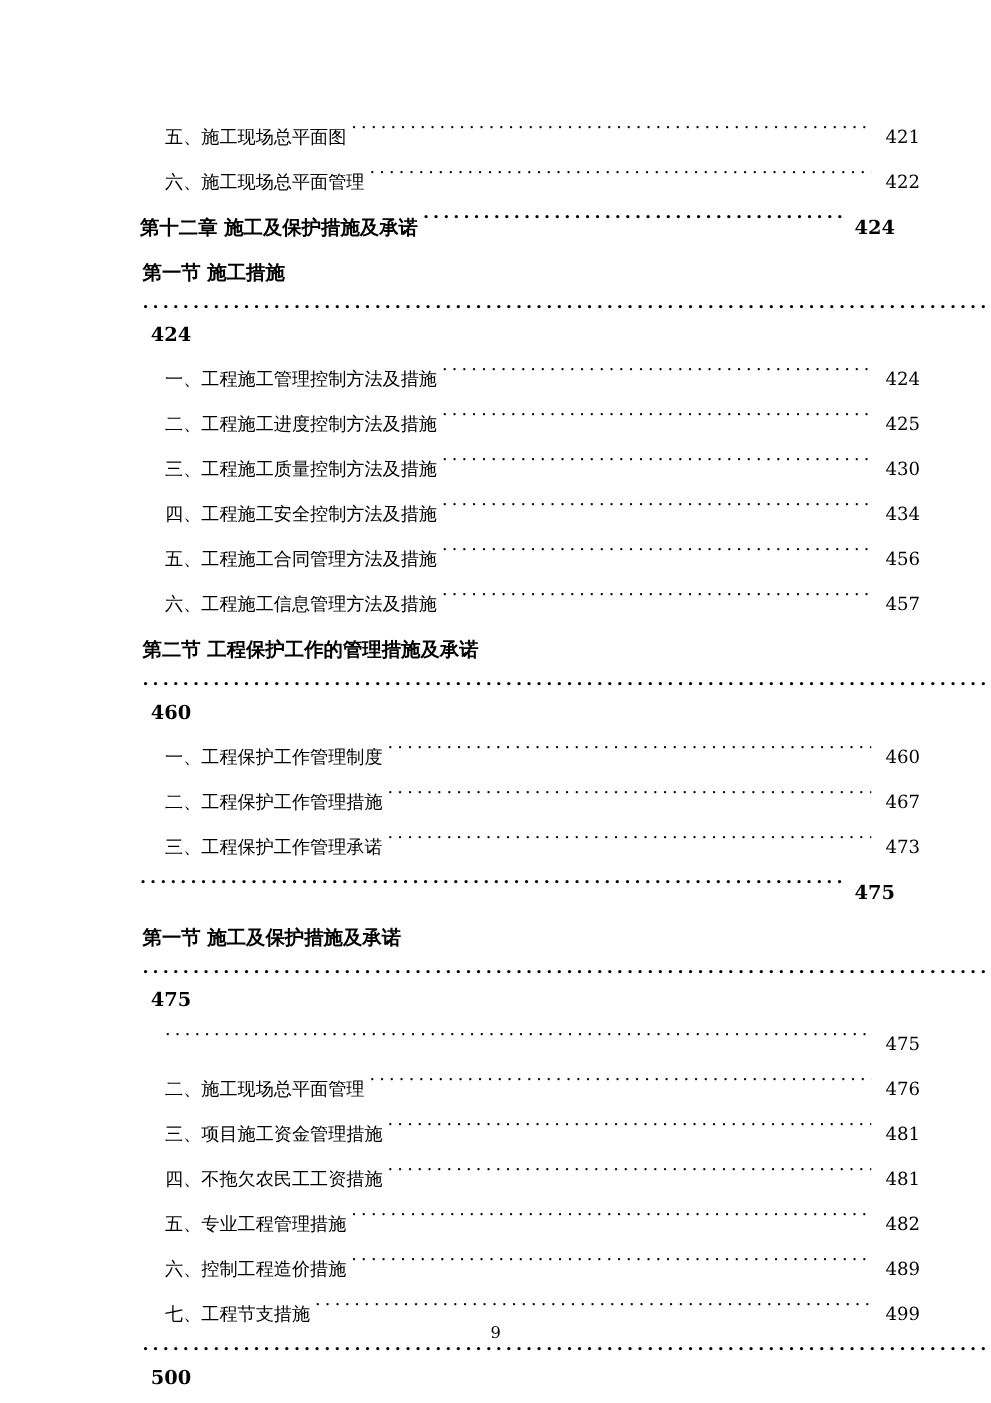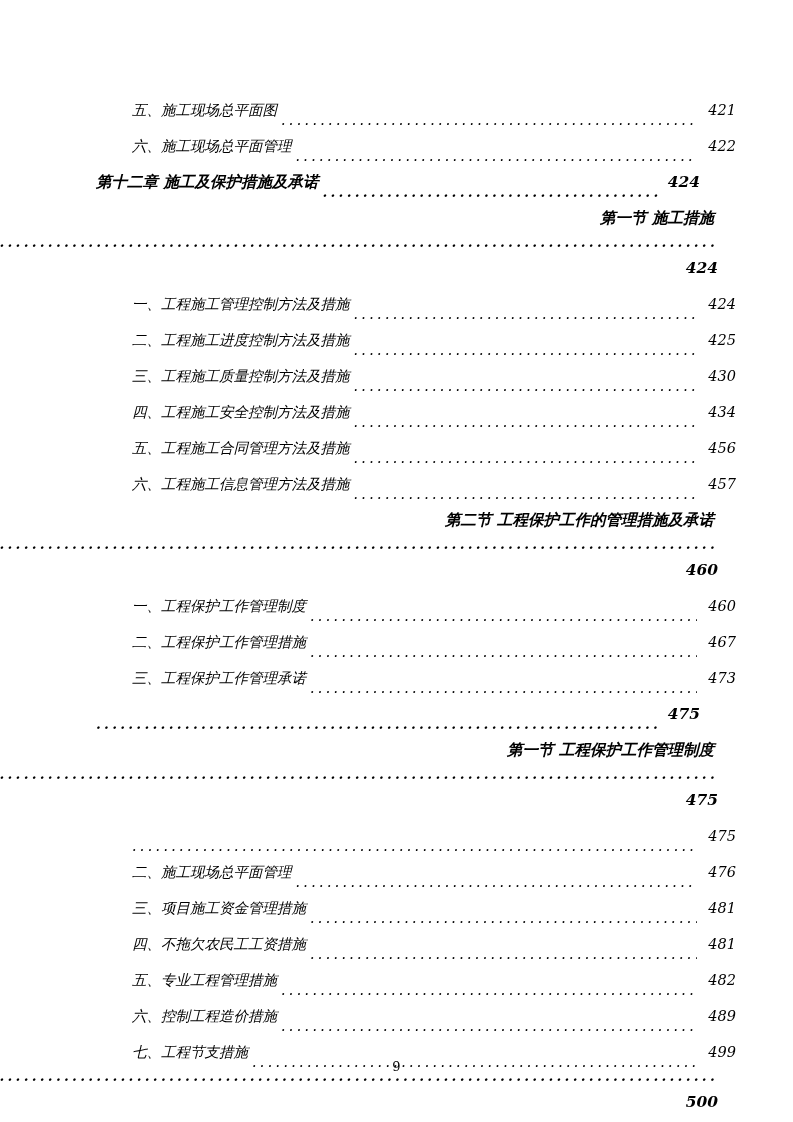--- a/index.html
+++ b/index.html
@@ -18,25 +18,24 @@
     overflow: hidden;
   }
   .toc {
     position: absolute;
     left: 96px;
     top: 92px;
     width: 604px;
   }
   .toc-entry {
     display: flex;
-    align-items: flex-end;
+    align-items: flex-start;
     width: 100%;
     white-space: nowrap;
     margin-bottom: 0px;
-    font-style: italic;
   }
   .toc-entry .label {
     flex: 0 0 auto;
     padding-right: 4px;
   }
   .toc-entry .dots {
     flex: 1 1 auto;
     overflow: hidden;
     white-space: nowrap;
     letter-spacing: 3.2px;
@@ -49,21 +48,21 @@
     flex: 0 0 auto;
     text-align: right;
     padding-left: 5px;
   }
 
   
   .lvl-chapter {
     font-weight: bold;
     font-size: 15.5px;
     line-height: 36px;
-    margin-left: 0px;
+    margin-left: 16px;
   }
   .lvl-chapter .page-num { min-width: 34px; }
 
   .lvl-section {
     font-weight: bold;
     font-size: 15.5px;
     line-height: 36px;
     margin-left: 18px;
     flex-direction: column;
   }
@@ -164,21 +163,21 @@
       <div class="toc-entry lvl-item">
         <span class="label">三、工程保护工作管理承诺</span>
         <span class="dots">.........................................................................................</span>
         <span class="page-num">473</span>
       </div>
       <div class="toc-entry lvl-chapter">
         <span class="dots">.........................................................................................</span>
         <span class="page-num">475</span>
       </div>
       <div class="toc-entry lvl-section">
-        <span class="label">第一节  工程保护工作管理制度</span>
+        <span class="label">第一节  施工及保护措施及承诺</span>
         <span class="dots">.........................................................................................</span>
         <span class="page-num">475</span>
       </div>
       <div class="toc-entry lvl-item">
         <span class="dots">.........................................................................................</span>
         <span class="page-num">475</span>
       </div>
       <div class="toc-entry lvl-item">
         <span class="label">二、施工现场总平面管理</span>
         <span class="dots">.........................................................................................</span>

